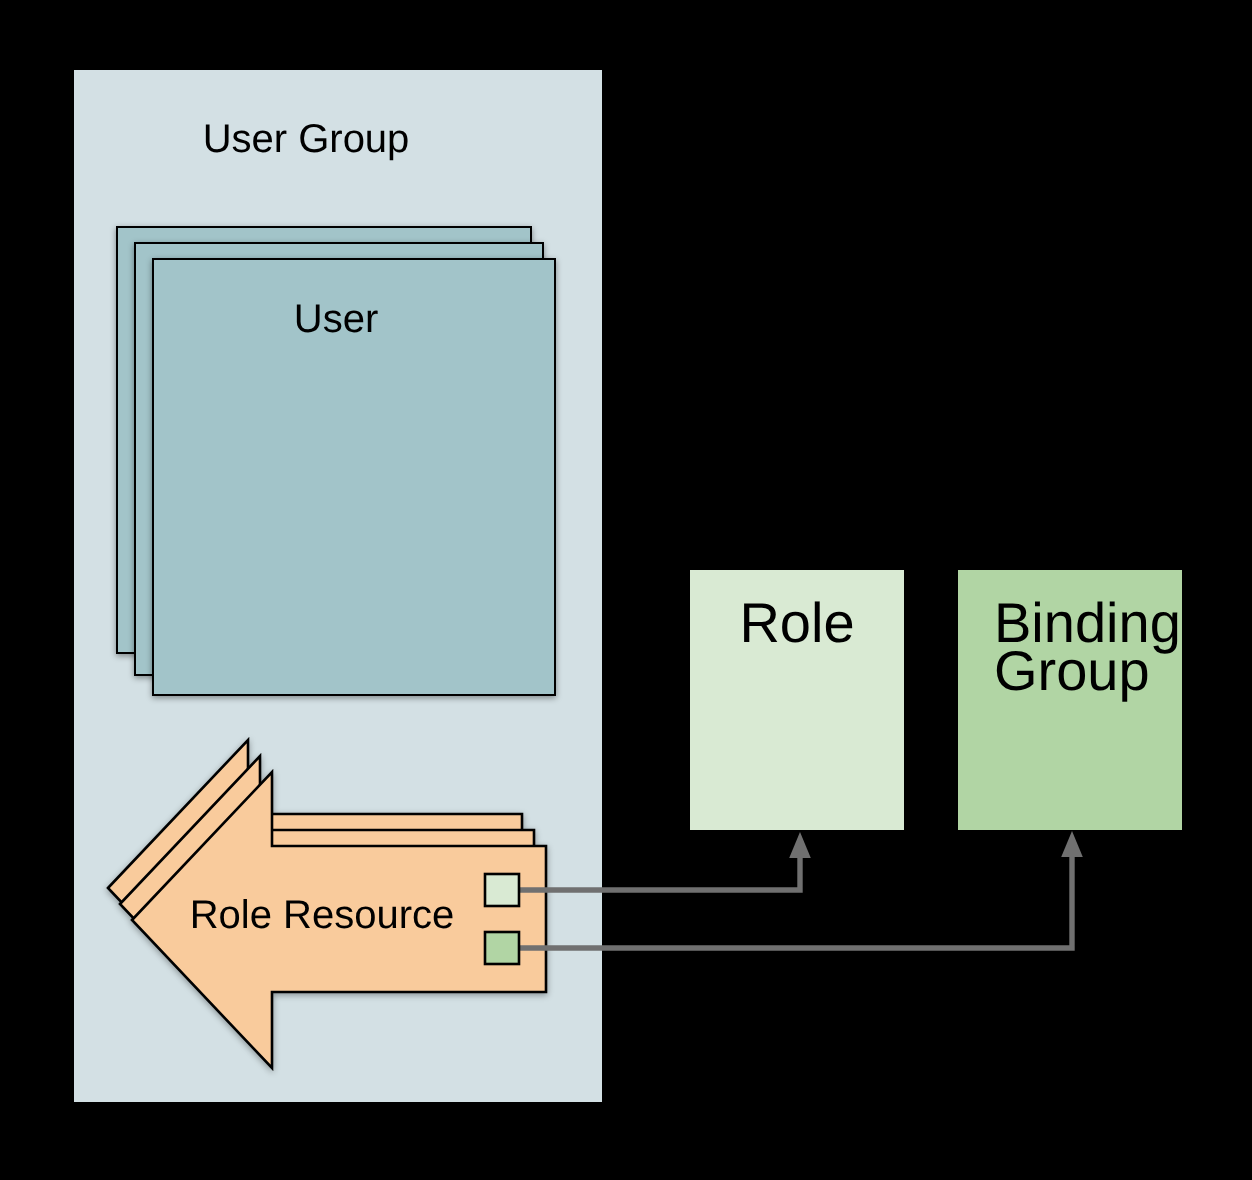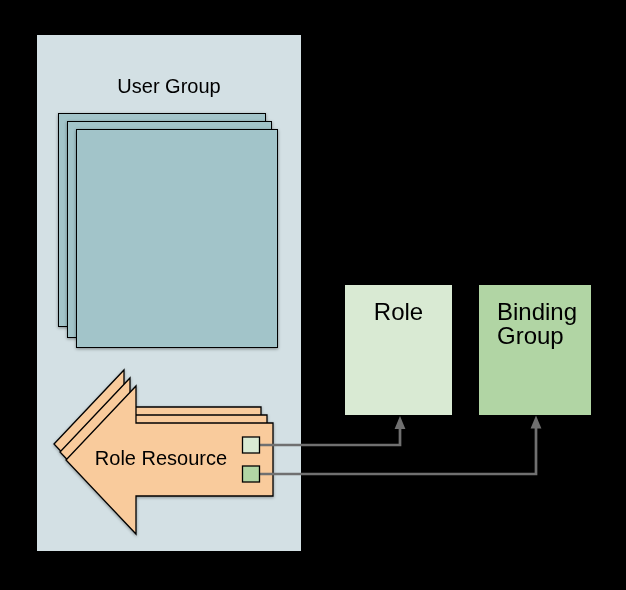--- a/index.html
+++ b/index.html
@@ -9,22 +9,22 @@
   }
   .node{position:absolute;box-sizing:border-box;border:1.3px solid #000;}
   .user-group{left:36px;top:34px;width:266px;height:518px;background:#d3e0e4;}
   .user-box{background:#a2c4c9;box-shadow:0 1px 3px rgba(0,0,0,.40);}
   .user-b1{left:58px;top:113px;width:208px;height:214px;}
   .user-b2{left:67px;top:121px;width:205px;height:217px;}
   .user-b3{left:76px;top:129px;width:202px;height:219px;}
   .role-box{left:344px;top:284px;width:109px;height:132px;background:#d9ead3;text-align:center;padding-top:15px;}
   .resource-box{left:478px;top:284px;width:114px;height:132px;background:#b1d5a4;text-align:left;padding:15px 0 0 18px;}
   .label{position:absolute;font-size:20px;line-height:24px;z-index:3;}
-  .box-label{font-size:24px;line-height:24px;}
-  .lbl-user-group{left:36px;top:58px;width:266px;text-align:center;margin-top:16px;}
+  .box-label{font-size:28px;line-height:24px;}
+  .lbl-user-group{left:20px;top:58px;width:266px;text-align:center;}
   .lbl-user{left:68px;top:148px;width:200px;text-align:center;}
   .lbl-role-binding{left:61px;top:446px;width:200px;text-align:center;}
   svg.overlay{position:absolute;left:0;top:0;width:626px;height:590px;z-index:2;}
   .arrow-stack{filter:drop-shadow(0 1.5px 1.5px rgba(0,0,0,.35));}
 </style>
 </head>
 <body>
 
 <div class="stage">
 
@@ -59,15 +59,16 @@
       <polygon points="536,415.5 530.6,428.5 541.4,428.5" fill="#707070"></polygon>
     </g>
 
     <g>
       <rect x="242.5" y="437" width="17" height="16" stroke="#000000" stroke-width="1.3" fill="#d9ead3"></rect>
       <rect x="242.5" y="466" width="17" height="16" stroke="#000000" stroke-width="1.3" fill="#b1d5a4"></rect>
     </g>
   </svg>
 
   <div class="label lbl-user-group">User Group</div>
+  <div class="label lbl-user">User</div>
   <div class="label lbl-role-binding">Role Resource</div>
 
 </div>
 
 </body></html>

